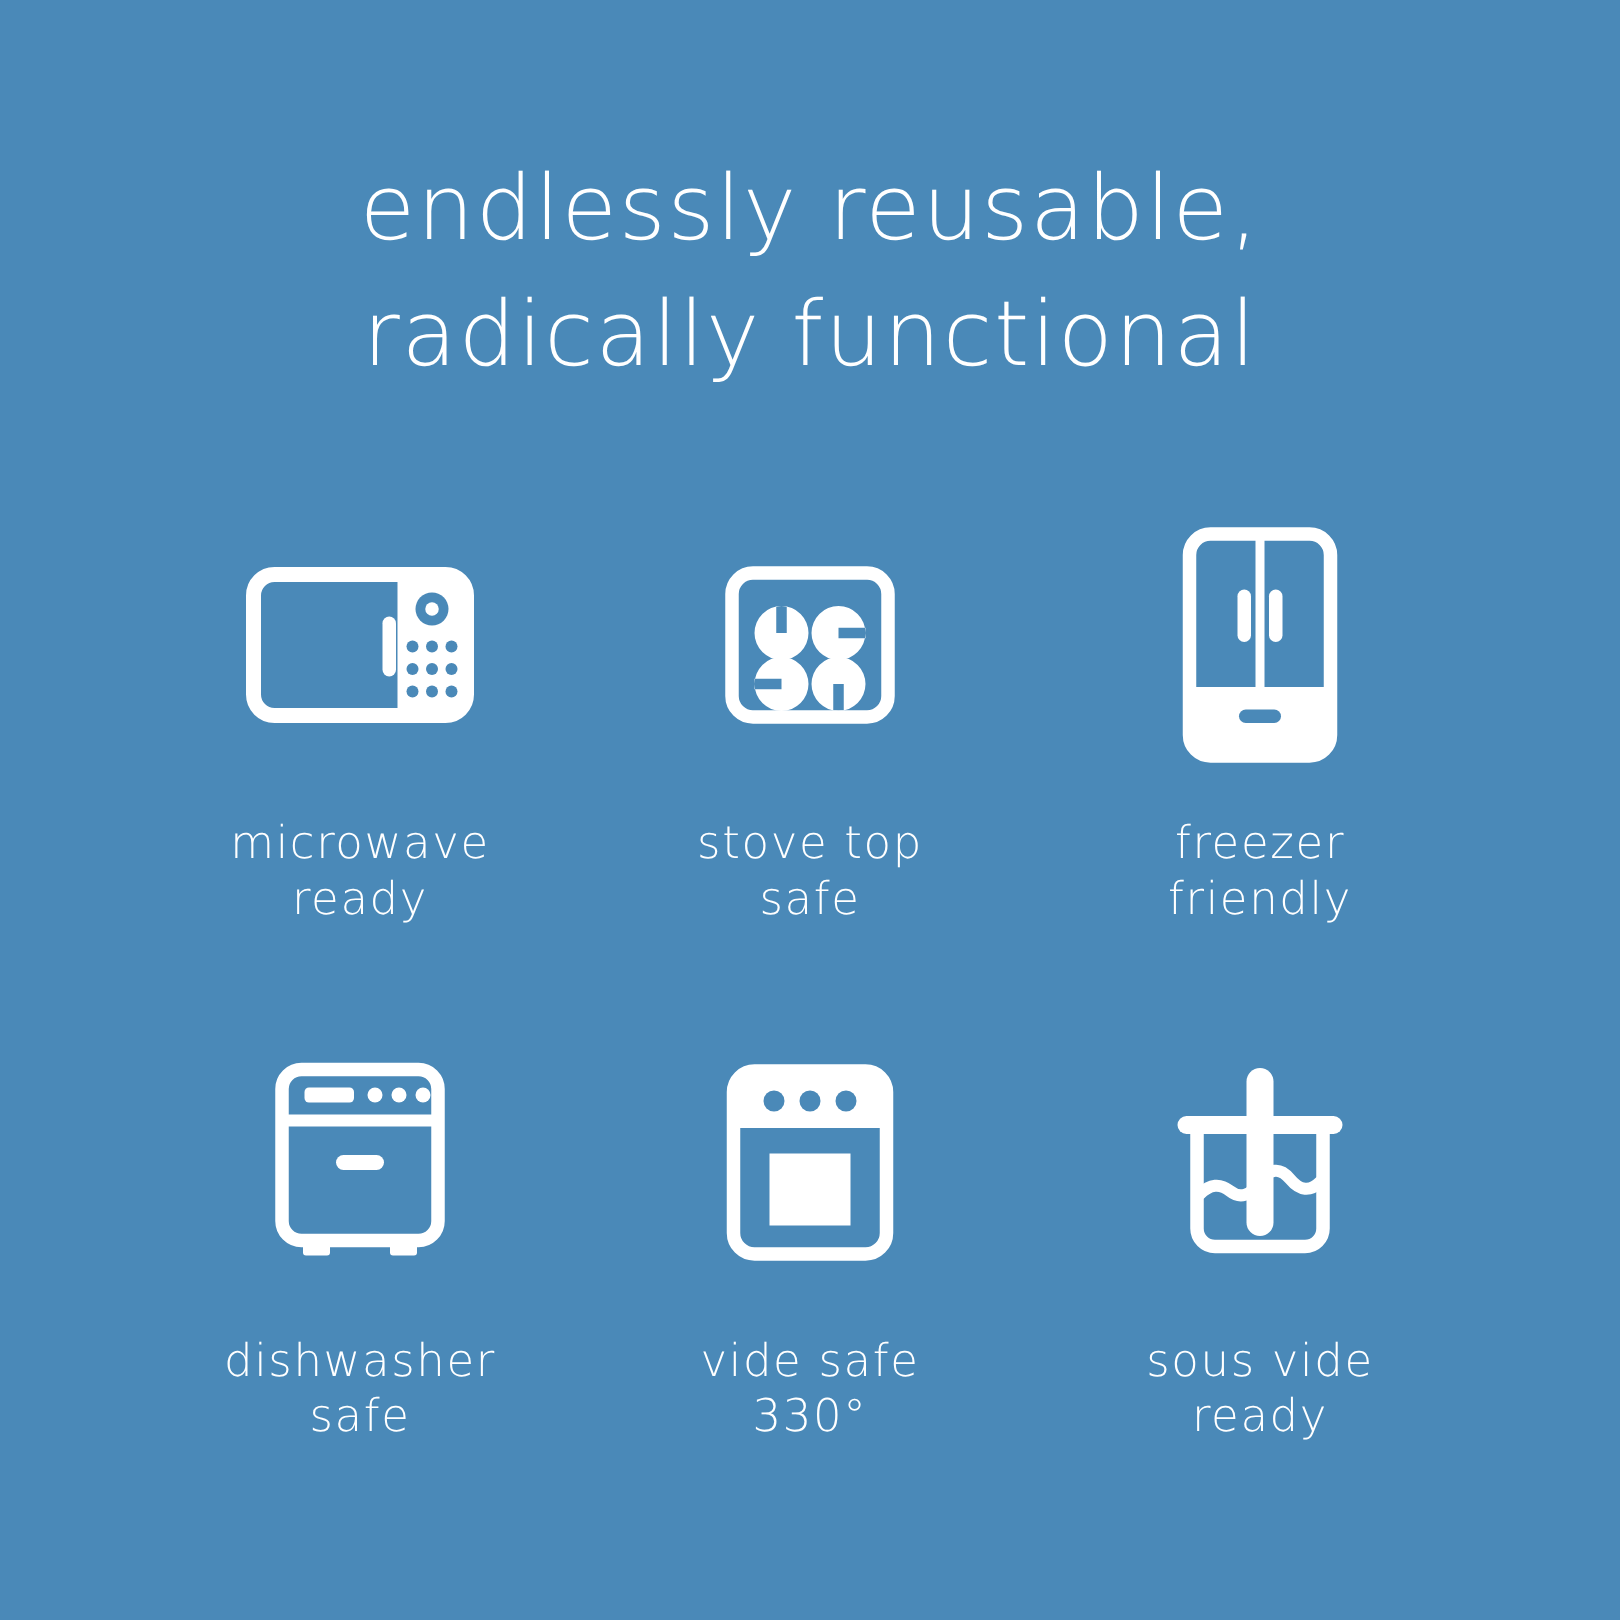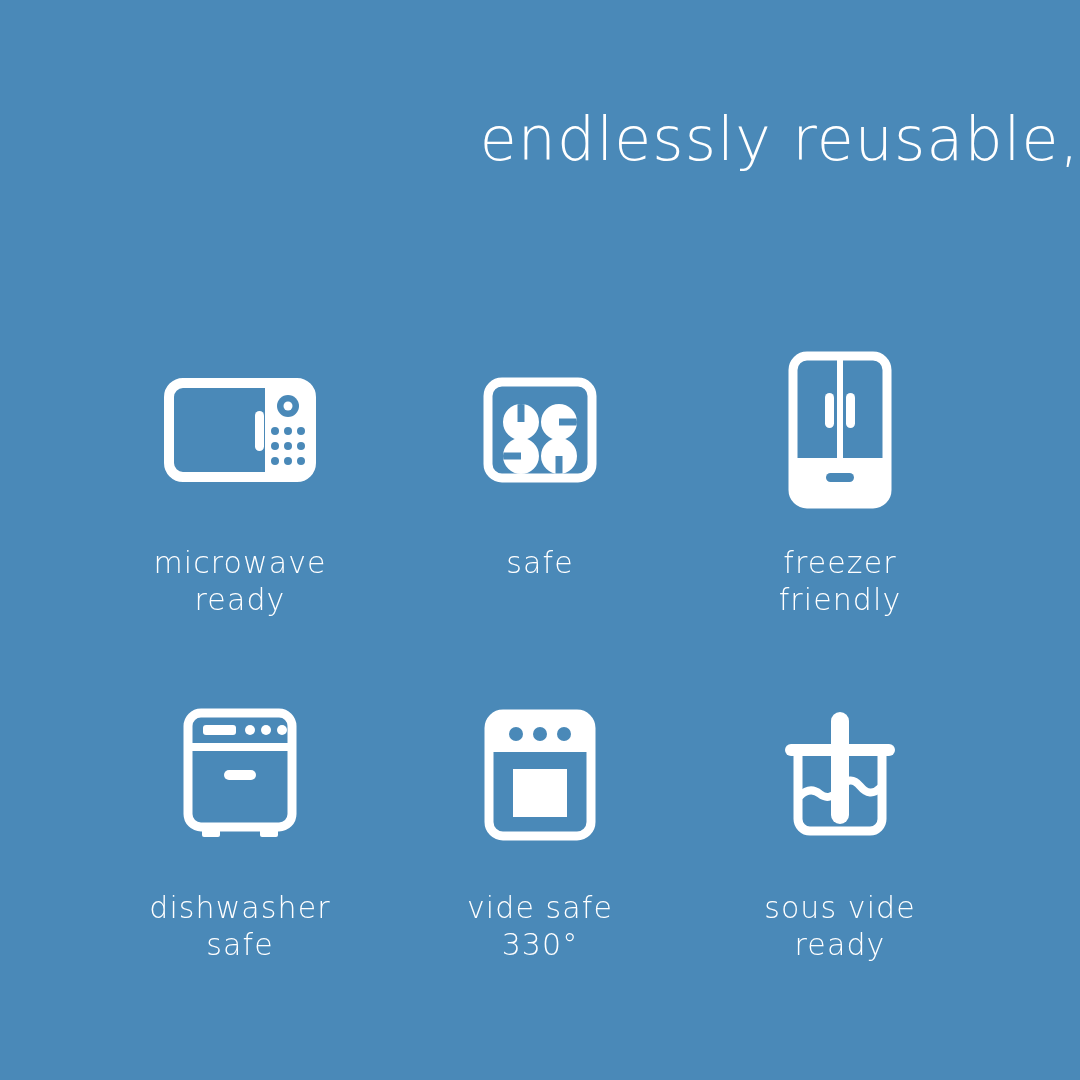--- a/index.html
+++ b/index.html
@@ -31,21 +31,20 @@
     color: #ffffff;
     font-family: "DejaVu Sans", sans-serif;
     font-weight: 300;
     font-size: 60px;
     line-height: 84px;
     letter-spacing: 1.2px;
     white-space: nowrap;
   }
   .headline-line {
     display: block;
-    text-align: right;
   }
 
   
   .feature-grid {
     position: absolute;
     left: 90px;
     top: 330px;
     width: 900px;
     height: 690px;
     display: grid;
@@ -87,20 +86,21 @@
   .fill { fill: #ffffff; }
   .fill-bg { fill: #4a89b8; }
 </style>
 </head>
 <body>
 
 <div id="page">
 
   <div class="headline">
     <span class="headline-line">endlessly reusable,</span>
+    <span class="headline-line">radically functional</span>
   </div>
 
   <div class="feature-grid">
 
     <div class="feature">
       <div class="icon-box">
         <svg width="152" height="104" viewBox="0 0 152 104">
           <rect class="stroke" x="5" y="5" width="142" height="94" rx="14" stroke-width="10"></rect>
           <path class="fill" d="M101 5 h32 a14 14 0 0 1 14 14 v66 a14 14 0 0 1 -14 14 h-32 z"></path>
           <rect class="fill" x="91" y="33" width="9" height="40" rx="4.5"></rect>
@@ -131,20 +131,21 @@
           <path class="fill" d="M38 27 a18 18 0 1 1 0 36 a18 18 0 0 1 0 -36 z M34.5 27 h7 v18 h-7 z" fill-rule="evenodd"></path>
 
           <path class="fill" d="M76 27 a18 18 0 1 1 0 36 a18 18 0 0 1 0 -36 z M76 41.5 h18 v7 h-18 z" fill-rule="evenodd"></path>
 
           <path class="fill" d="M38 61 a18 18 0 1 1 0 36 a18 18 0 0 1 0 -36 z M20 75.5 h18 v7 h-18 z" fill-rule="evenodd"></path>
 
           <path class="fill" d="M76 61 a18 18 0 1 1 0 36 a18 18 0 0 1 0 -36 z M72.5 79 h7 v18 h-7 z" fill-rule="evenodd"></path>
         </svg>
       </div>
       <div class="feature-label">
+        <span class="lbl-line">stove top</span>
         <span class="lbl-line">safe</span>
       </div>
     </div>
 
     <div class="feature">
       <div class="icon-box">
         <svg width="104" height="158" viewBox="0 0 104 158">
           <rect class="stroke" x="5" y="5" width="94" height="148" rx="14" stroke-width="9"></rect>
           <rect class="fill" x="49" y="5" width="6" height="105"></rect>
           <rect class="fill" x="37" y="42" width="9" height="35" rx="4.5"></rect>

